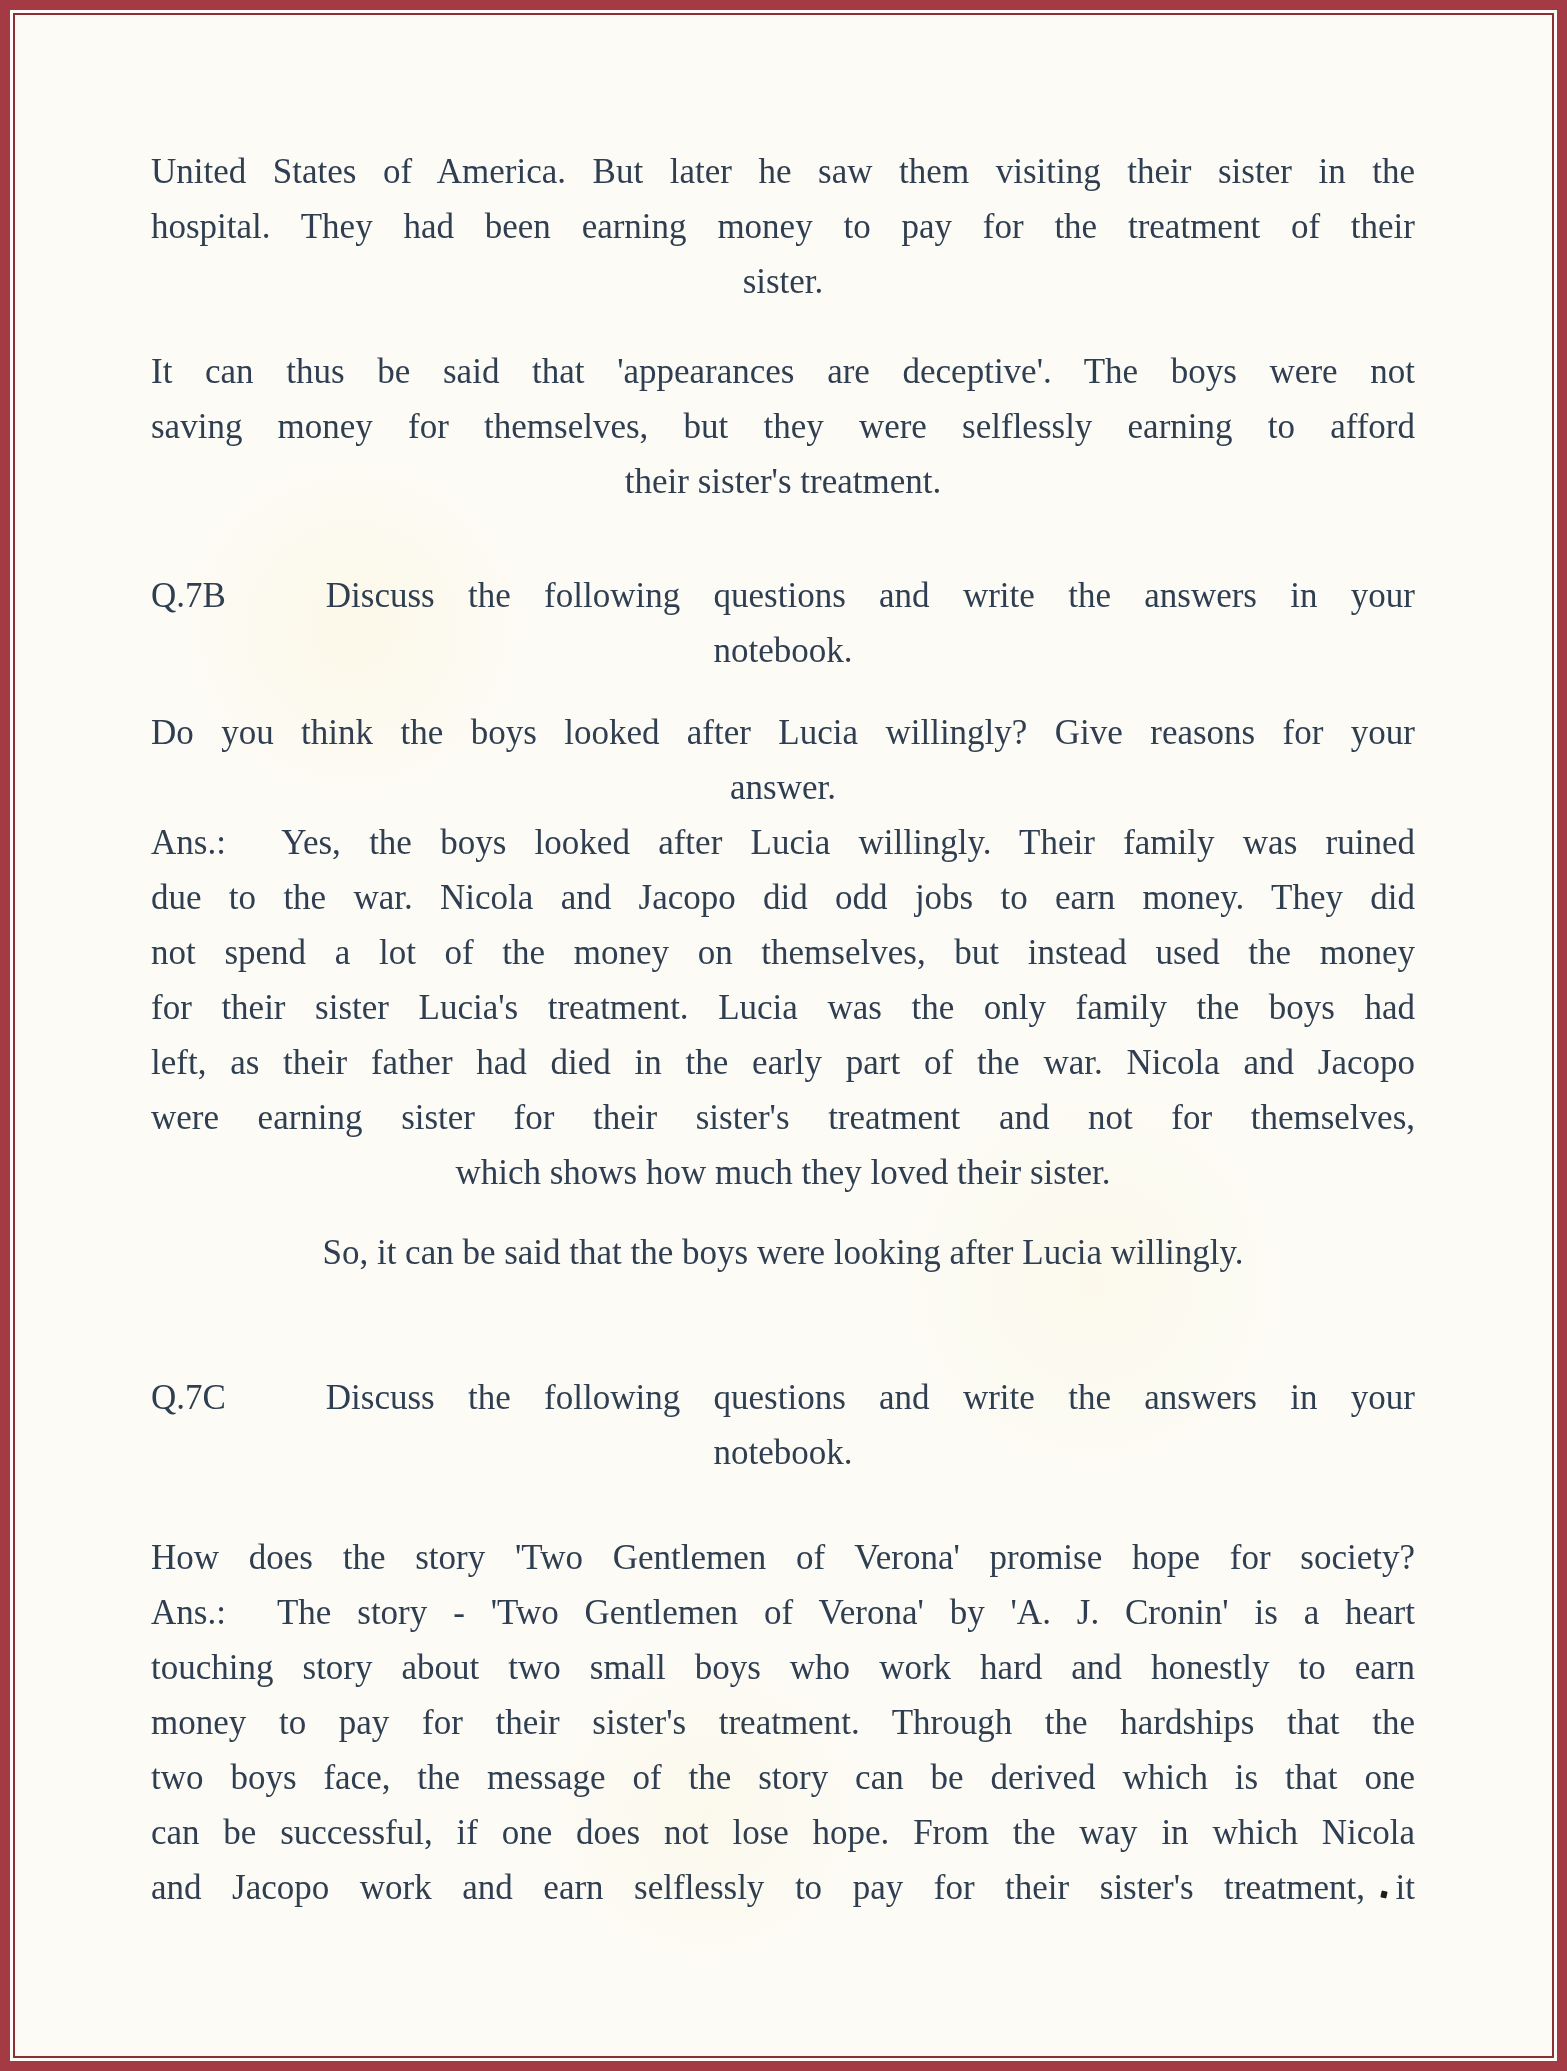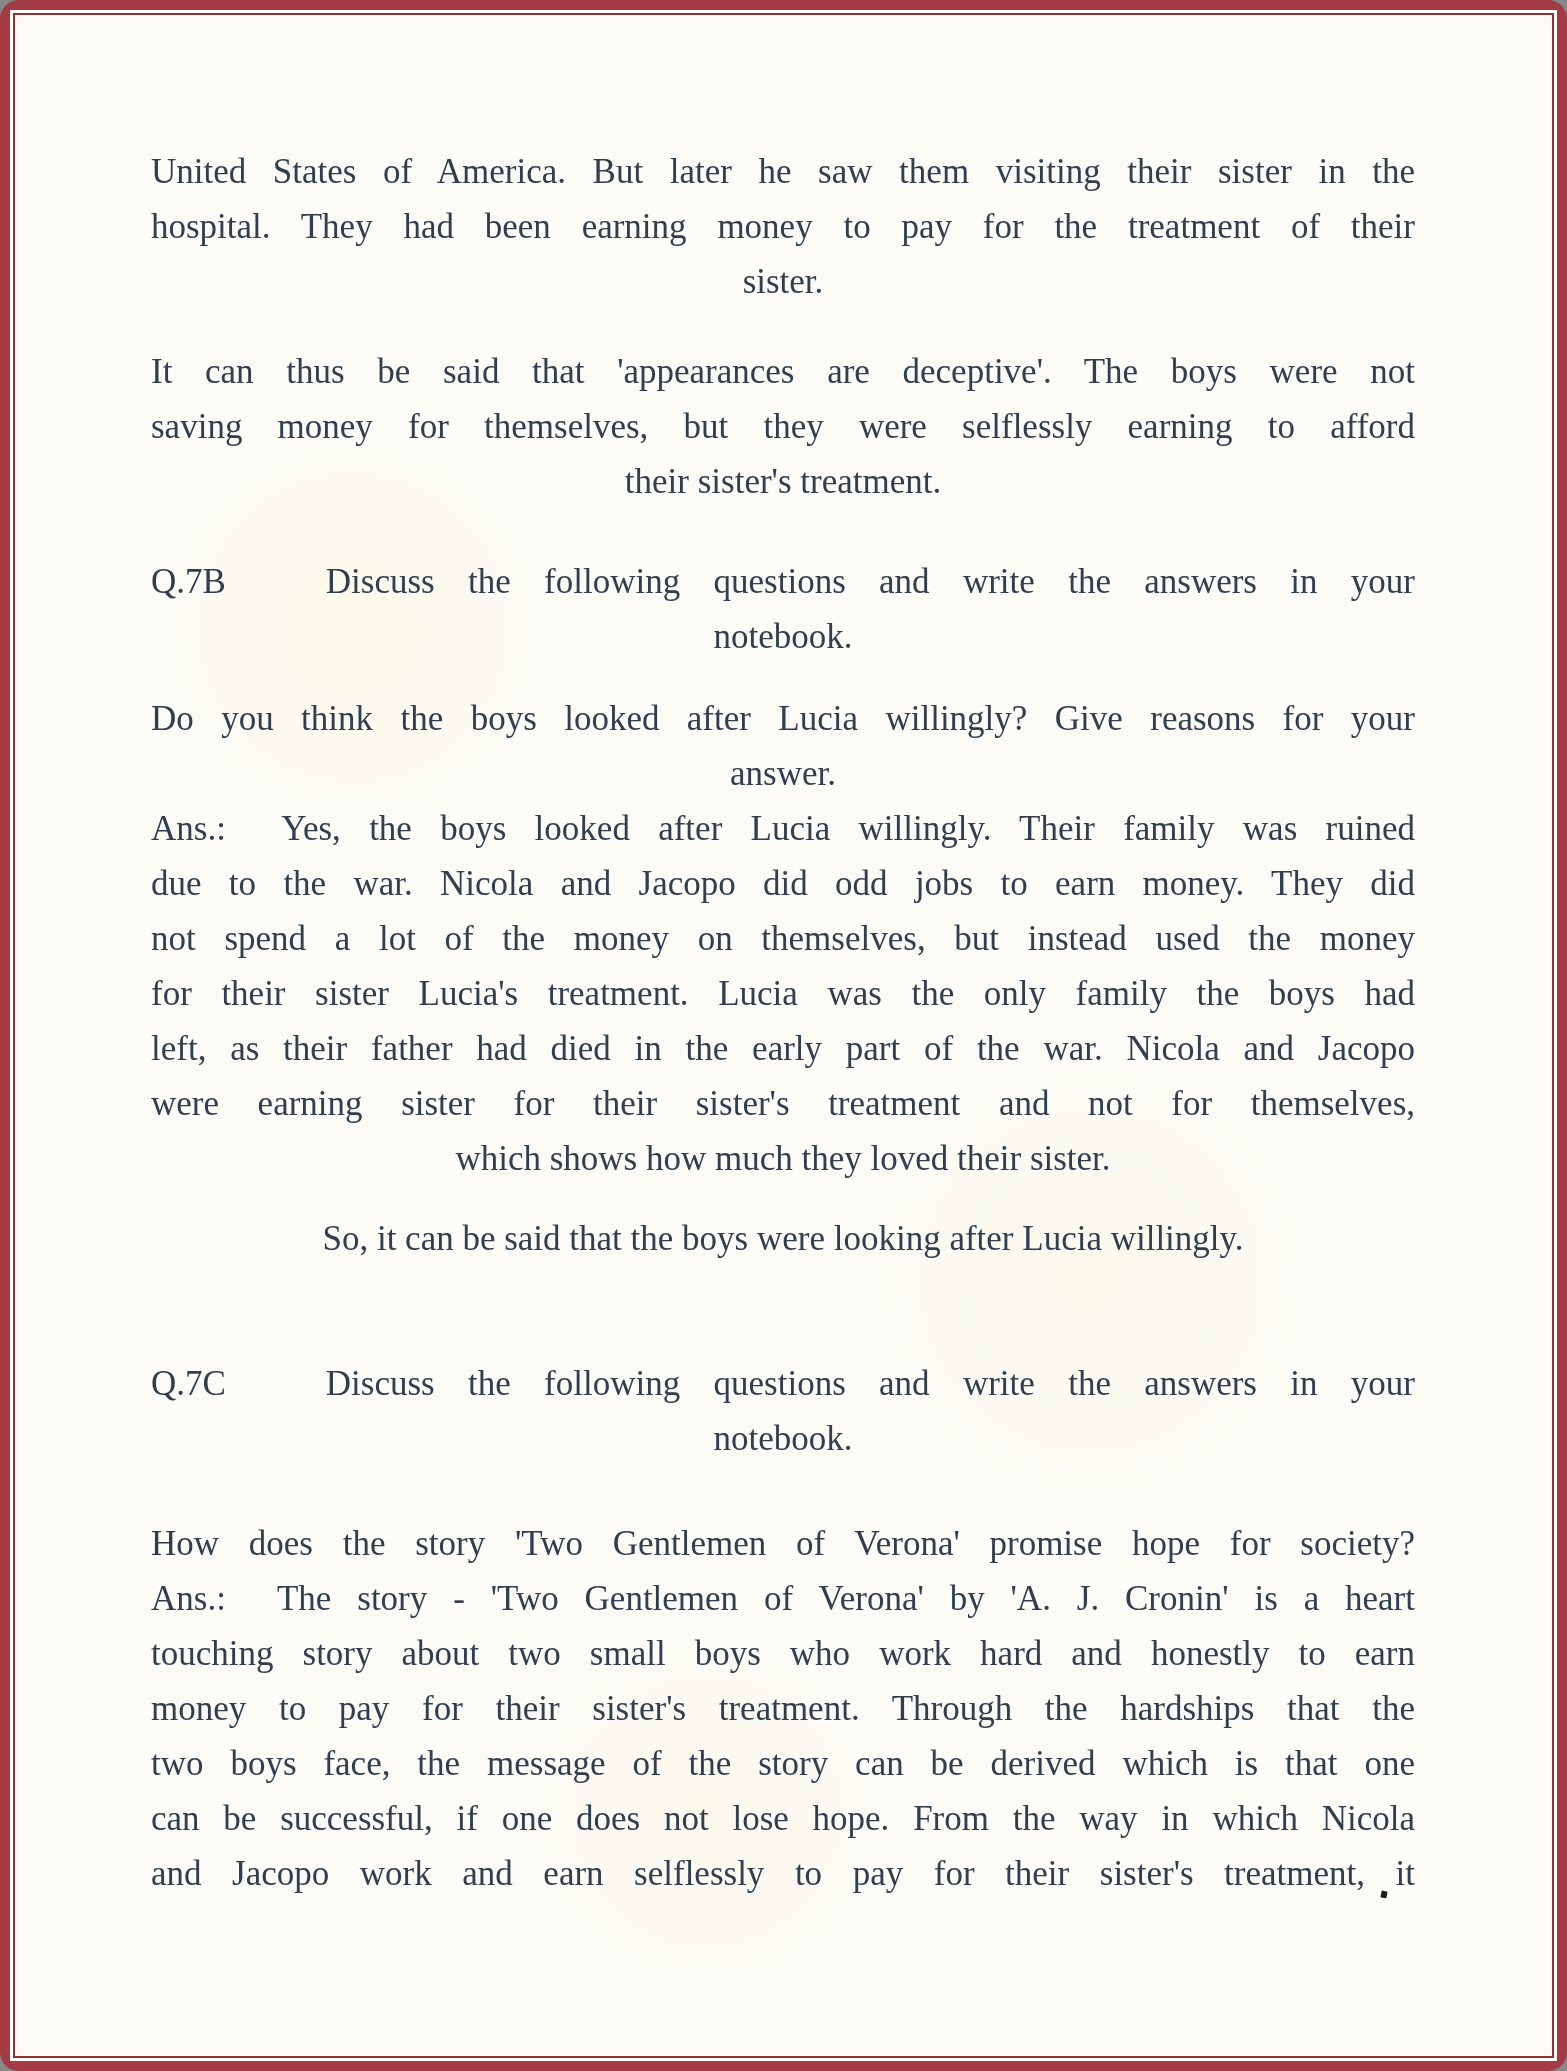--- a/index.html
+++ b/index.html
@@ -9,21 +9,20 @@
     --paper:#fcfbf5;
     --ink:#2f3e50;
   }
   html,body{margin:0;padding:0;background:#888;}
   .page{
     position:relative;
     width:1567px;height:2071px;
     background:var(--frame-outer);
     overflow:hidden;
     font-family:"Liberation Serif","DejaVu Serif",serif;
-    border-radius:19px;
   }
   .frame-gap{
     position:absolute;inset:10px;
     background:var(--frame-gap);
   }
   .paper{
     position:absolute;inset:13px;
     border:2px solid var(--frame-inner);
     background:
       radial-gradient(circle 260px at 22% 30%, rgba(252,244,212,.35), rgba(252,244,212,0) 70%),
@@ -33,21 +32,21 @@
   }
   .content{
     position:absolute;inset:15px;
     padding:114px 122px 0 121px;
     box-sizing:border-box;
     color:var(--ink);
     font-size:35px;
   }
   .par{margin:0;}
   .p-appearances{margin-top:35px;}
-  .p-q7b{margin-top:45px;}
+  .p-q7b{margin-top:59px;}
   .p-ans7b{margin-top:27px;}
   .p-concl7b{margin-top:25px;}
   .p-q7c{margin-top:90px;}
   .p-ans7c{margin-top:50px;}
   .ln{
     line-height:55px;
     white-space:normal;
     text-align:center;
   }
   .ln.j{

